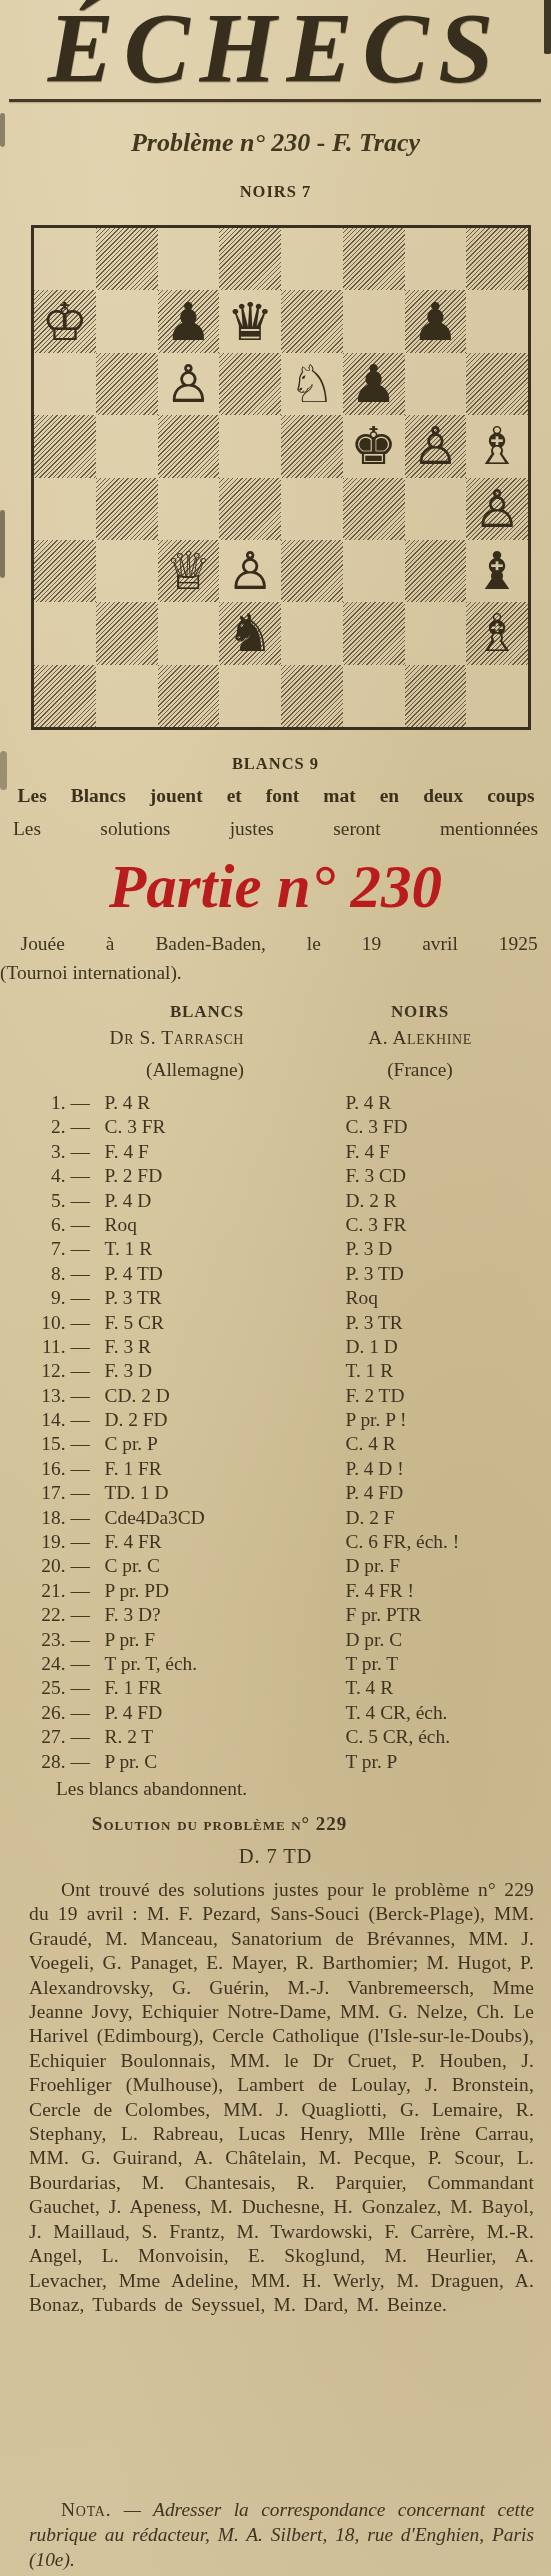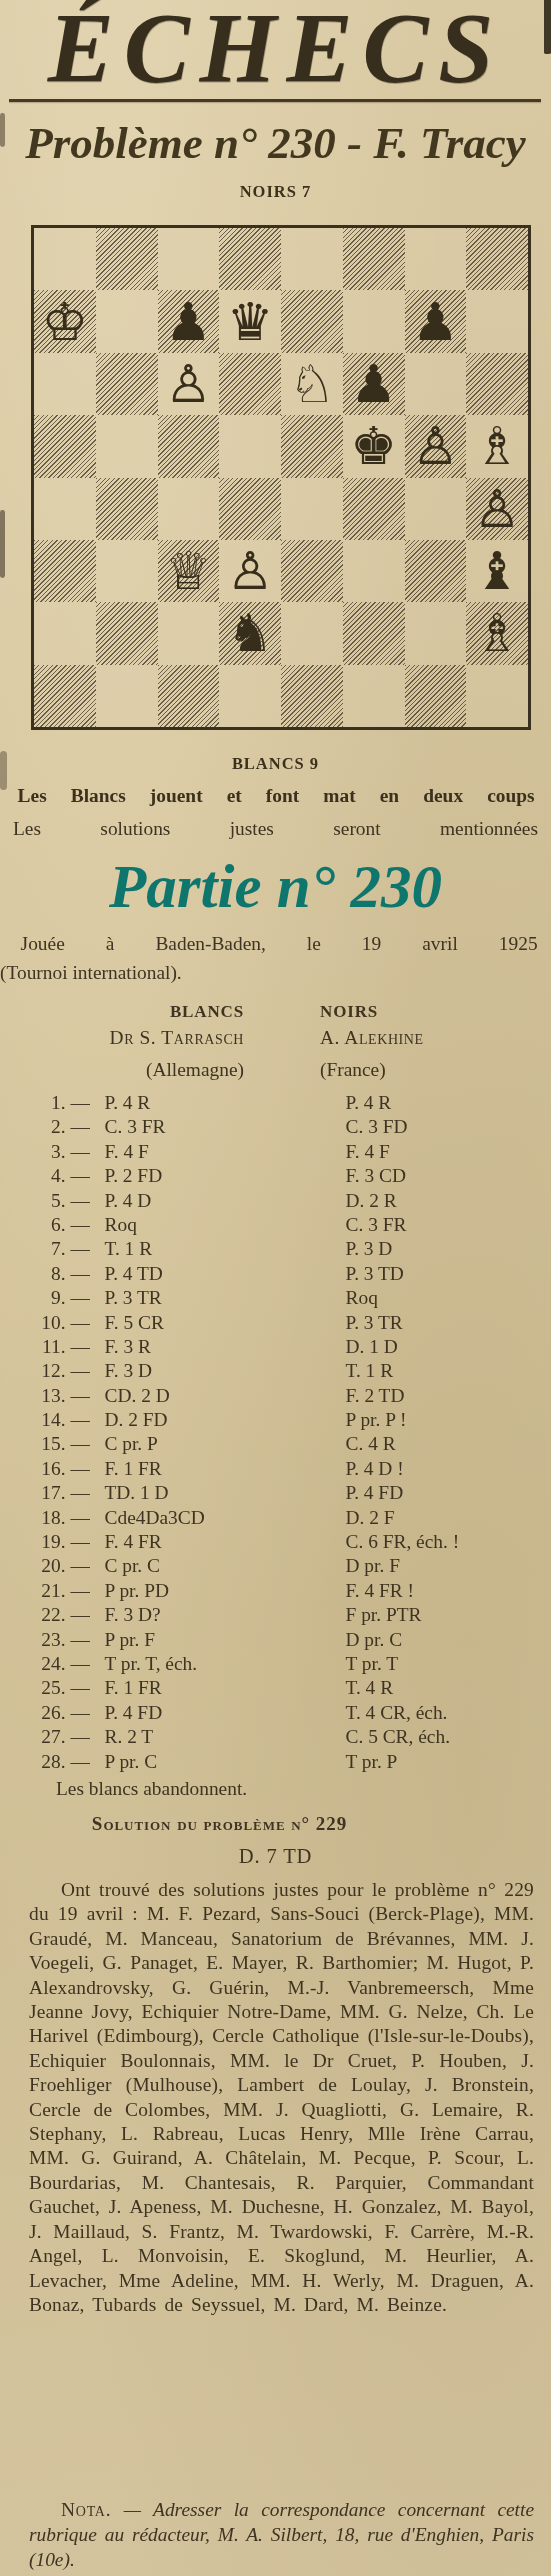--- a/index.html
+++ b/index.html
@@ -26,21 +26,21 @@
     color:#372e1d;
     text-shadow:0.6px 0.6px 0 rgba(55,46,29,0.35);
   }
   .masthead-rule {
     top:99px; left:8.8px; width:532px; height:2.9px;
     background:#453a25;
     box-shadow:0 1.2px 0 rgba(69,58,37,0.25);
   }
   .problem-heading {
     top:116px; left:0; width:551px;
-    font-style:italic; font-size:45px; line-height:54px;
+    font-style:italic; font-size:26px; line-height:54px;
     text-align:center; color:#42381f;
   }
   .noirs-label, .blancs-label {
     left:0; width:551px; text-align:center;
     font-size:16.5px; font-weight:bold; letter-spacing:0.06em;
     color:#3c321c;
   }
   .noirs-label { top:182px; }
   .blancs-label { top:754px; }
 
@@ -84,33 +84,33 @@
   .stip2 {
     top:818px; left:13px; width:525px;
     font-size:19.4px;
     text-align:justify; text-align-last:justify;
   }
 
   
   .partie-heading {
     top:851px; left:0; width:551px;
     font-style:italic; font-size:61px; line-height:71px;
-    text-align:center; color:#0f766e;
+    text-align:center; color:#b91c1c;
   }
   .jouee-line {
     top:933px; left:20.6px; width:517px;
     font-size:19.4px;
     text-align:justify; text-align-last:justify;
   }
   .tournoi-line {
     top:962px; left:0; width:551px;
     font-size:19.4px; text-align:left;
   }
   .col-left  { left:50px;  width:194px; text-align:right; }
-  .col-right { left:320px; width:200px; text-align:left;font-family:Liberation Serif, serif; }
+  .col-right { left:320px; width:200px; text-align:center;font-family:Liberation Serif, serif; }
   .col-header { top:1002px; font-size:17px; font-weight:bold; letter-spacing:0.05em; }
   .player-name { top:1027px; font-size:19.4px; font-variant:small-caps; letter-spacing:0.03em; }
   .player-country { top:1059px; font-size:19.4px; }
 
   .moves-list { top:1091px; left:23.5px; width:517px; }
   .move-row { position:relative; height:24.4px; font-size:19.4px; line-height:24.4px; }
   .move-num   { position:absolute; left:0;   width:42px; text-align:right; }
   .move-dash  { position:absolute; left:47px; width:35px; letter-spacing:-1.2px; }
   .move-white { position:absolute; left:81px; }
   .move-black { position:absolute; left:322px; }

